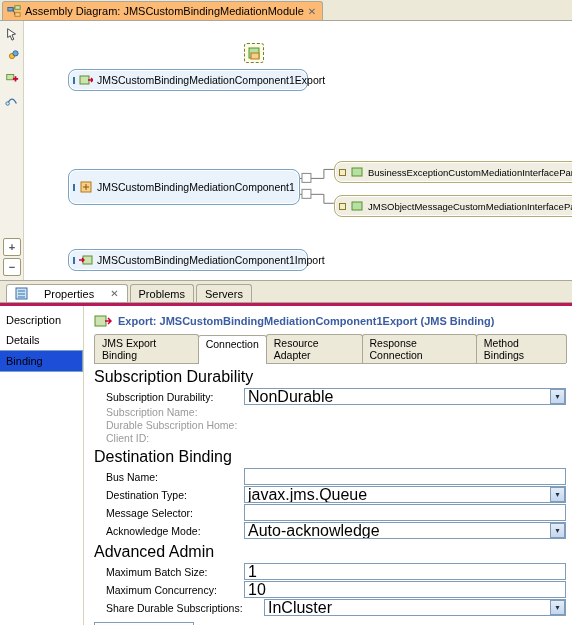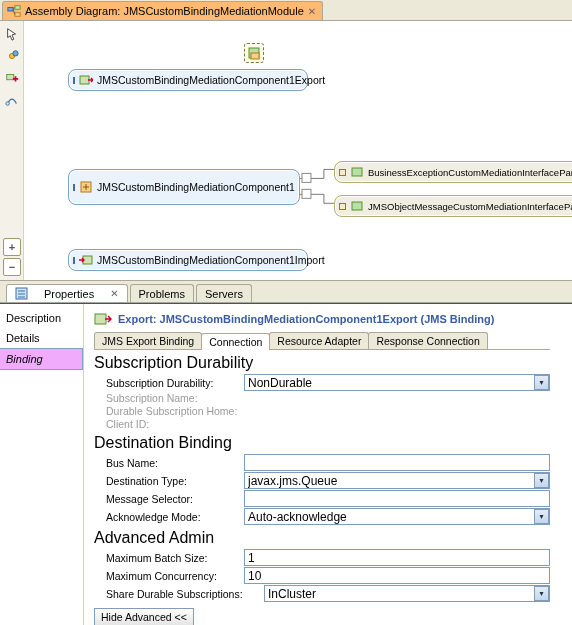--- a/index.html
+++ b/index.html
@@ -126,42 +126,41 @@
   }
   .viewtab.inactive { background:#ece9d8; }
   .viewtab .icon { width:13px; height:13px; }
   .viewtab .close { color:#666; font-size:10px; }
 
   .props-body {
     flex:1;
     display:flex;
     overflow:hidden;
     background:#fff;
-    border-top:1px solid #be185d;
+    border-top:3px solid #be185d;
   }
   .props-left {
     width:84px;
     background:#fff;
     border-right:1px solid #d7d2bb;
     padding-top:4px;
   }
   .props-left .left-tab {
     padding:4px 6px;
     cursor:pointer;
   }
   .props-left .left-tab.active {
-    background:#f0abfc;
+    background:#1d4ed8;
     border:1px solid #7aa3c4;
     border-left:none;
-    font-style:italic;
   }
   .props-right {
     flex:1;
     overflow:auto;
-    padding:4px 22px 6px 10px;
+    padding:4px 6px 6px 10px;
   }
   .heading {
     font-weight:bold;
     color:#3a5ca0;
     display:flex; align-items:center; gap:6px;
     padding:2px 0 4px 0;
   }
   .heading .hicon { width:18px; height:18px; display:inline-block; }
 
   .sub-tab-bar {
@@ -200,21 +199,21 @@
   }
   .field-row.dim label { color:#9a9a9a; }
   .field-row .control {
     flex:1;
   }
   input[type=text], select.combo, .combo {
     width:100%;
     height:17px;
     border:1px solid #7f9db9;
     font-family:inherit;
-    font-size:12px;
+    font-size:16px;
     padding:1px 3px;
     background:#fff;
   }
   .combo-wrap {
     position:relative;
     width:100%;
   }
   .combo-wrap input {
     padding-right:18px;
   }
@@ -383,20 +382,21 @@
               <path d="M11 9 L17 9 M14 6 L17 9 L14 12" fill="none" stroke="#c03" stroke-width="1.5"></path>
             </svg></span>
         <span>Export: JMSCustomBindingMediationComponent1Export (JMS Binding)</span>
       </div>
 
       <div class="sub-tab-bar">
         <div class="sub-tab">JMS Export Binding</div>
         <div class="sub-tab active">Connection</div>
         <div class="sub-tab">Resource Adapter</div>
         <div class="sub-tab">Response Connection</div>
+        <div class="sub-tab">Method Bindings</div>
       </div>
 
       <div class="section-title">Subscription Durability</div>
       <div class="field-row">
         <label>Subscription Durability:</label>
         <div class="control">
             <div class="combo-wrap">
           <input type="text" value="NonDurable" style="">
           <div class="arrow">▾</div>
         </div>

